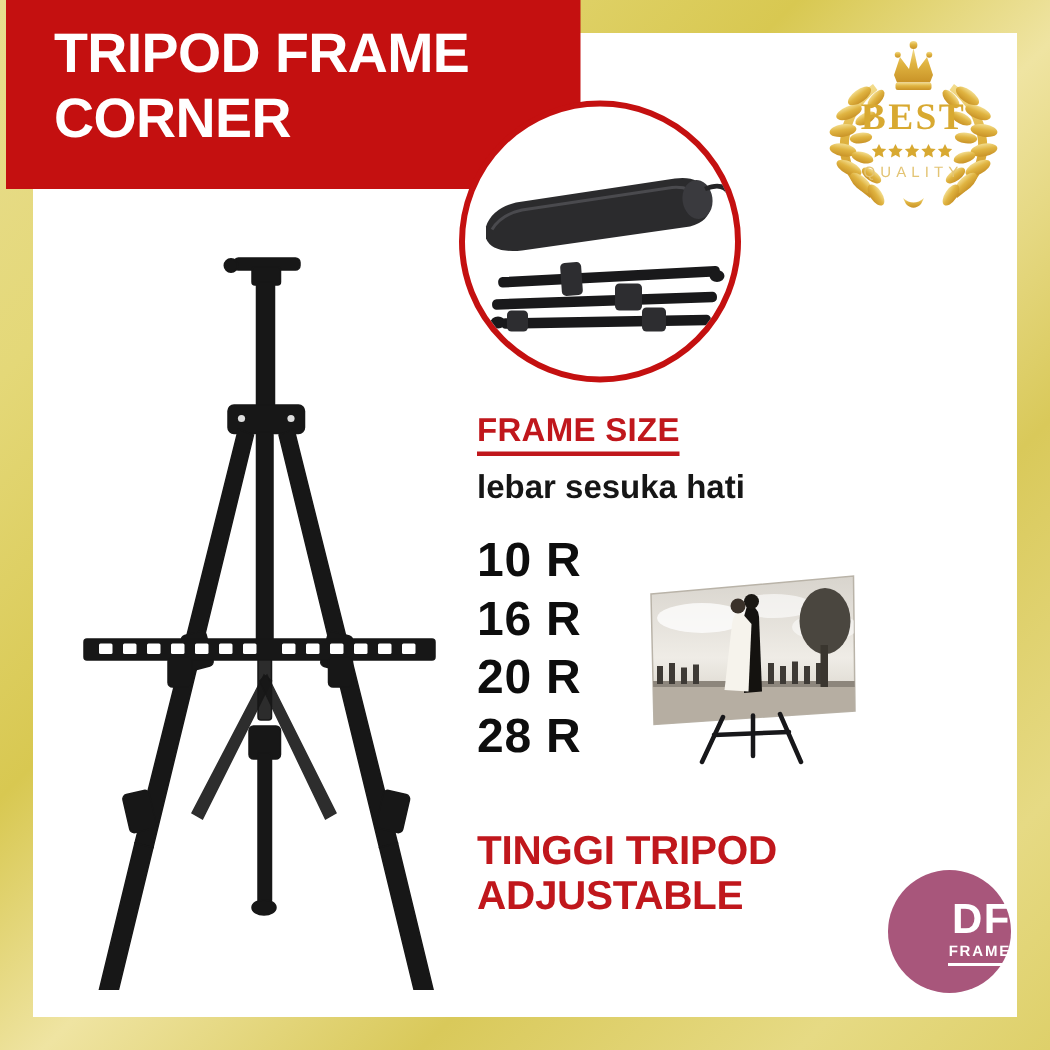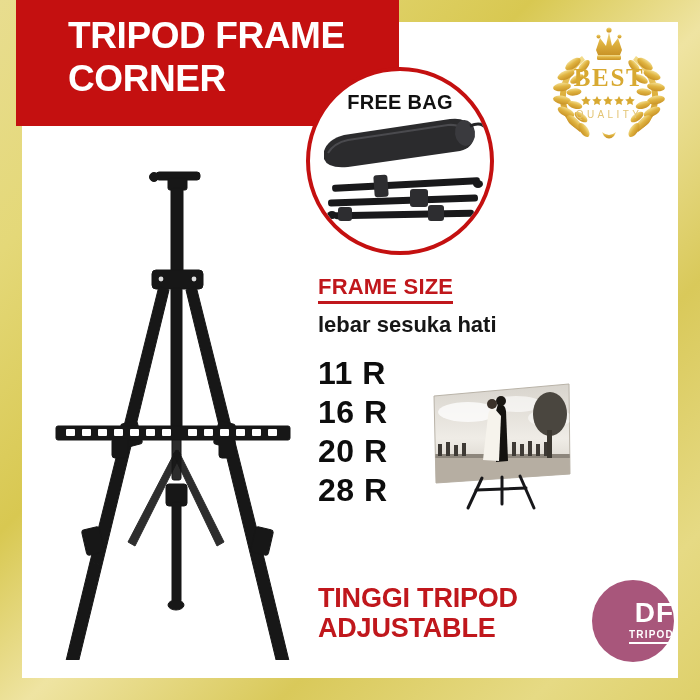--- a/index.html
+++ b/index.html
@@ -20,25 +20,25 @@
   #canvas-white {
     position: absolute;
     left: 22px; top: 22px;
     width: 656px; height: 656px;
     background: #ffffff;
   }
 
   
   #banner {
     position: absolute;
-    left: 16px; top: 0;
+    left: 4px; top: 0;
     width: 383px; height: 126px;
     background: #c41010;
     z-index: 6;
-    padding: 14px 0 0 52px;
+    padding: 14px 0 0 32px;
   }
   .banner-line {
     color: #ffffff;
     font-weight: bold;
     font-size: 37px;
     line-height: 1.17;
     letter-spacing: -0.4px;
     white-space: nowrap;
   }
   .banner-line.l2 { font-size: 37px; }
@@ -122,21 +122,21 @@
   #canvas-photo {
     position: absolute;
     left: 424px; top: 378px;
     width: 152px; height: 135px;
     z-index: 4;
   }
 
   
   #slogan {
     position: absolute;
-    left: 318px; top: 583px;
+    left: 318px; top: 552px;
     z-index: 4;
   }
   .slogan-line {
     color: #c0171c;
     font-size: 27px;
     font-weight: bold;
     line-height: 1.12;
     letter-spacing: -0.2px;
     white-space: nowrap;
   }
@@ -241,21 +241,20 @@
       </g>
     </svg>
   </div>
 
   <div id="banner">
     <div class="banner-line l1">TRIPOD FRAME</div>
     <div class="banner-line l2">CORNER</div>
   </div>
 
   <div id="free-bag">
-    <div id="free-bag-label">FREE BAG</div>
     <div class="bagwrap">
       <svg viewBox="0 0 188 188" width="188" height="188">
 
         <path d="M14 80 Q18 68 34 64 L140 48 Q156 46 160 56 L163 66 Q164 76 150 80 L38 96 Q18 98 14 88 Z" fill="#2b2b2d"></path>
         <path d="M18 82 Q24 72 38 69 L138 54 Q150 53 154 60" fill="none" stroke="#4a4a4e" stroke-width="2"></path>
 
         <ellipse cx="155" cy="62" rx="10" ry="13" fill="#3a3a3e" transform="rotate(-8 155 62)"></ellipse>
 
         <path d="M160 55 Q172 50 176 58" fill="none" stroke="#242426" stroke-width="3"></path>
 
@@ -343,21 +342,21 @@
       </g>
 
       <text x="69" y="96" text-anchor="middle" font-family="'Liberation Sans', sans-serif" font-size="10" fill="#e3c474" letter-spacing="3.4">QUALITY</text>
     </svg>
   </div>
 
   <div id="info">
     <div id="frame-size-head">FRAME SIZE</div>
     <div class="spec-line">lebar sesuka hati</div>
     <div id="sizes">
-      <div class="size-item">11 R</div>
+      <div class="size-item">10 R</div>
       <div class="size-item">16 R</div>
       <div class="size-item">20 R</div>
       <div class="size-item">28 R</div>
     </div>
   </div>
 
   <div id="canvas-photo">
     <svg viewBox="0 0 152 135" width="152" height="135">
       <defs>
         <linearGradient id="skyg" x1="0" y1="0" x2="0" y2="1">
@@ -411,16 +410,16 @@
     </svg>
   </div>
 
   <div id="slogan">
     <div class="slogan-line">TINGGI TRIPOD</div>
     <div class="slogan-line">ADJUSTABLE</div>
   </div>
 
   <div id="logo">
     <div id="logo-df">DF</div>
-    <div id="logo-corner">TRIPOD</div>
+    <div id="logo-corner">FRAME</div>
   </div>
 
 </div>
 
 </body></html>

